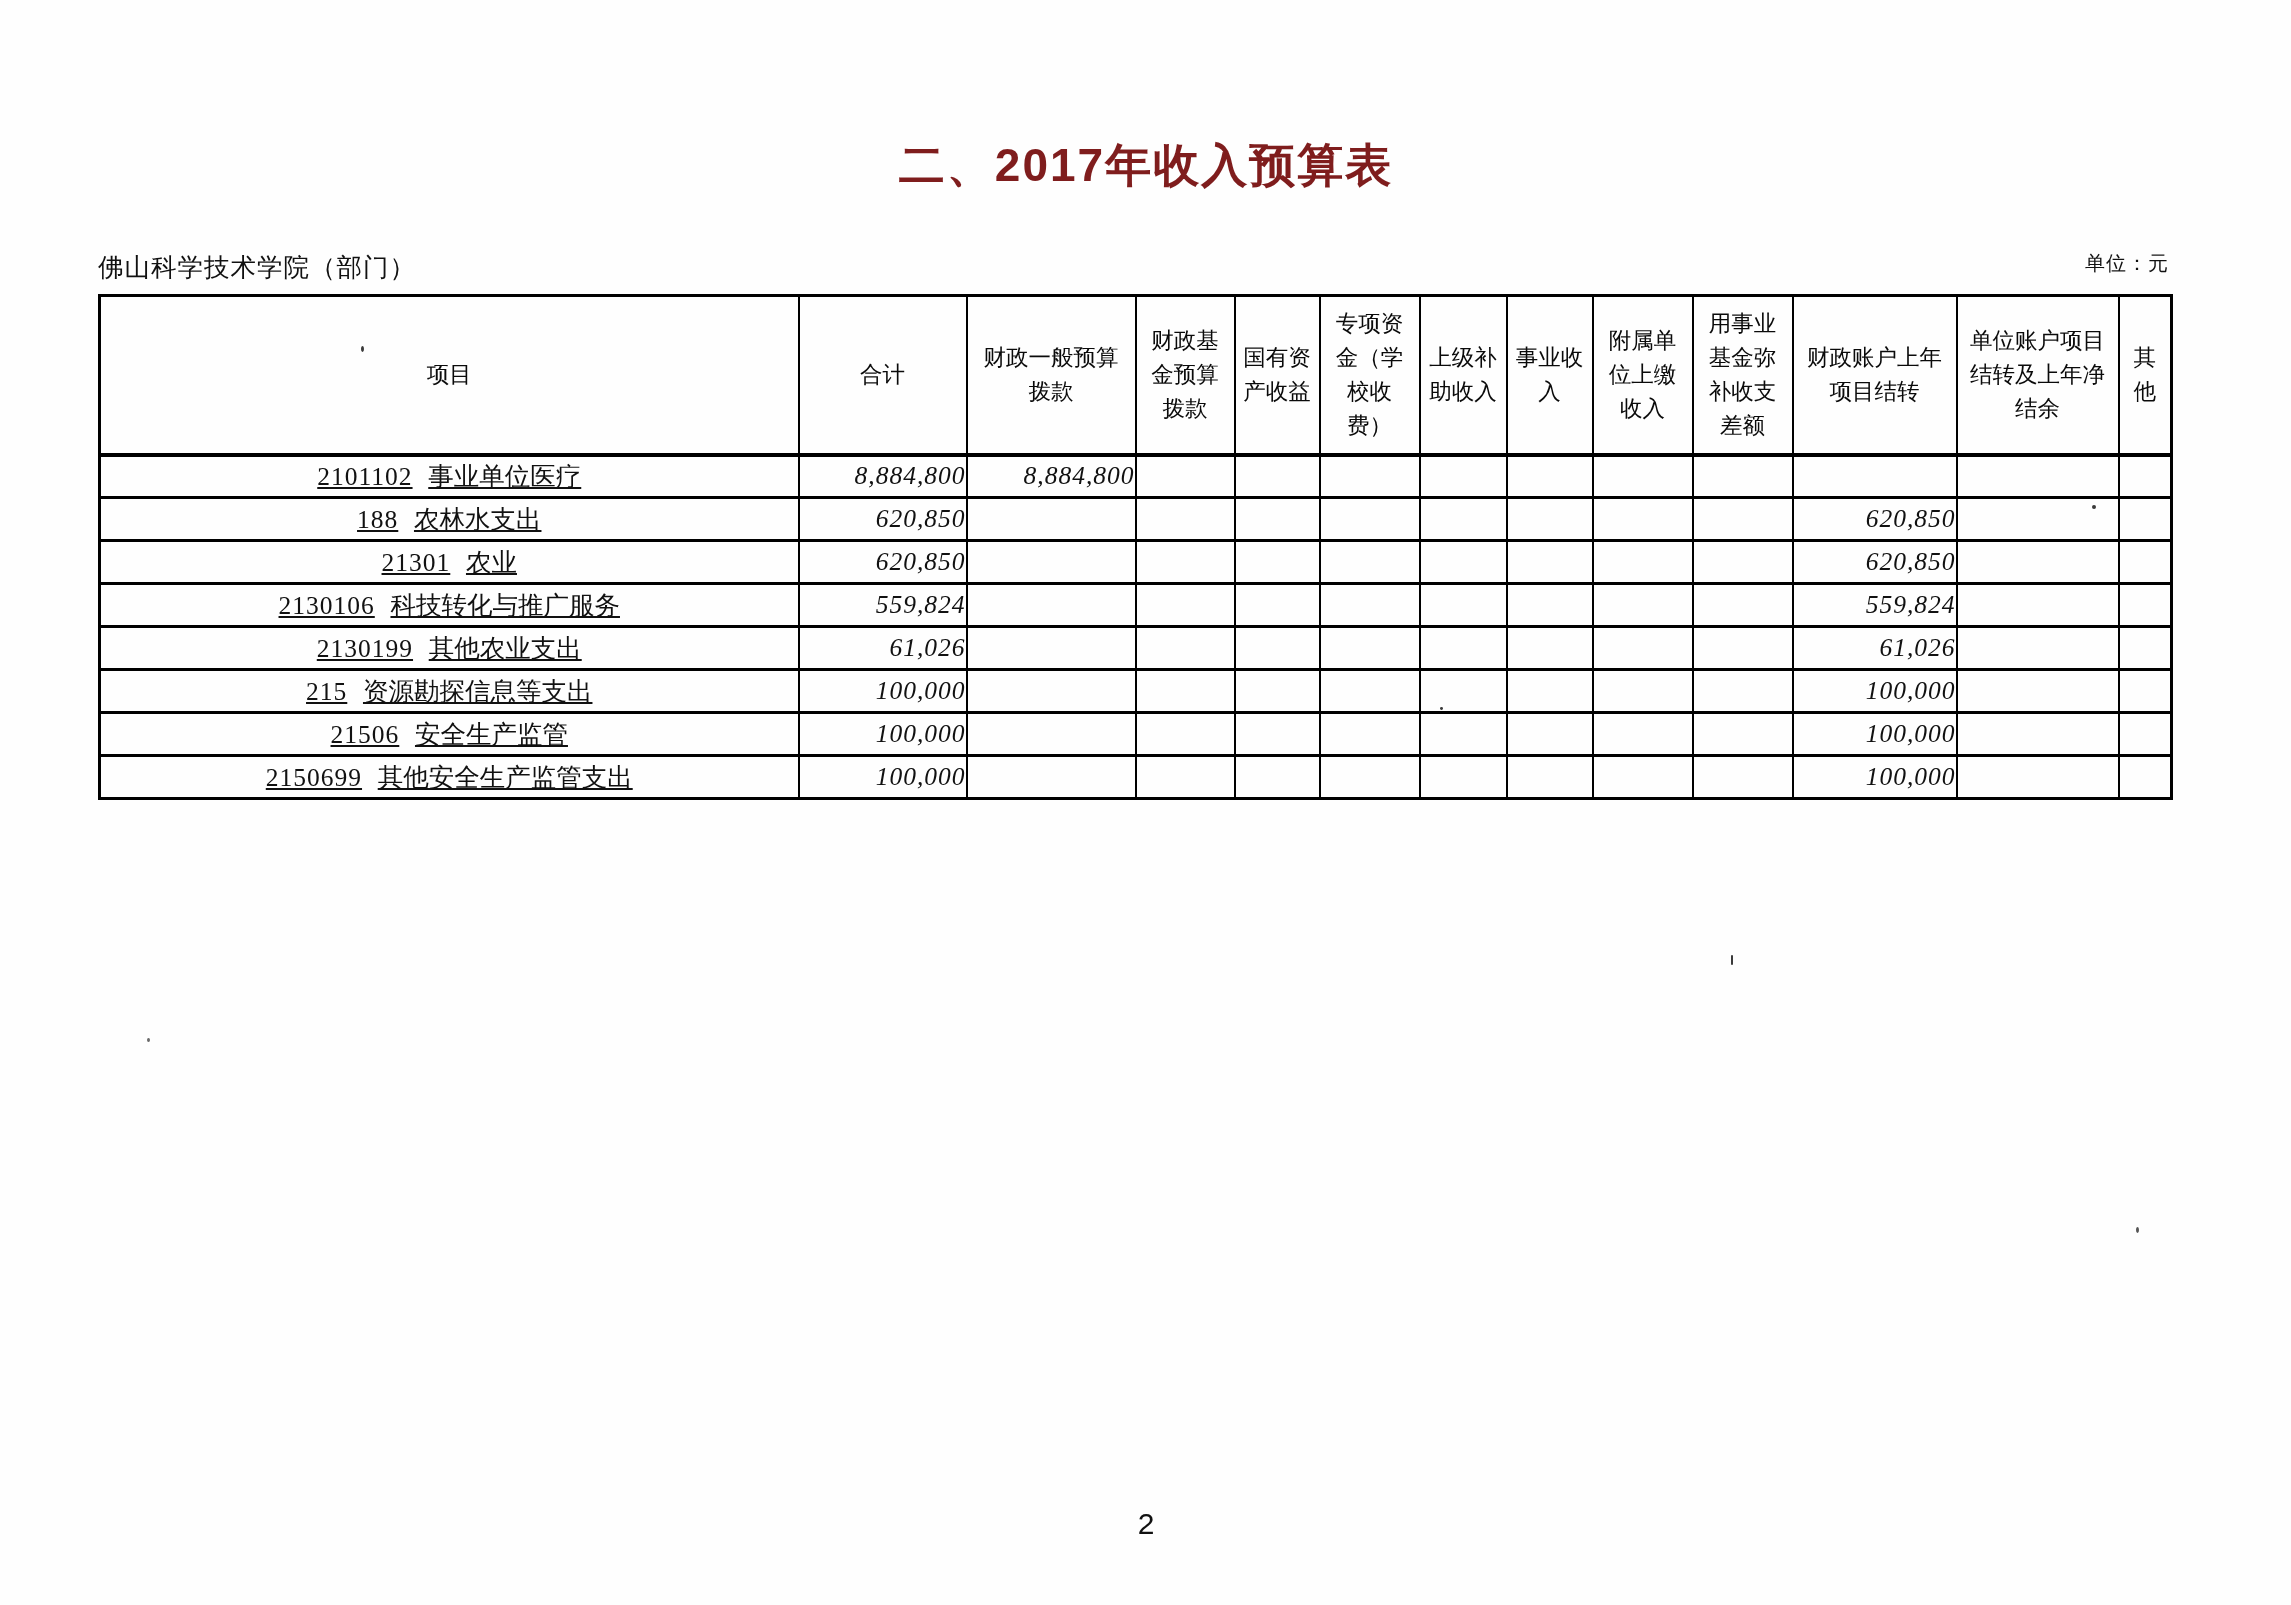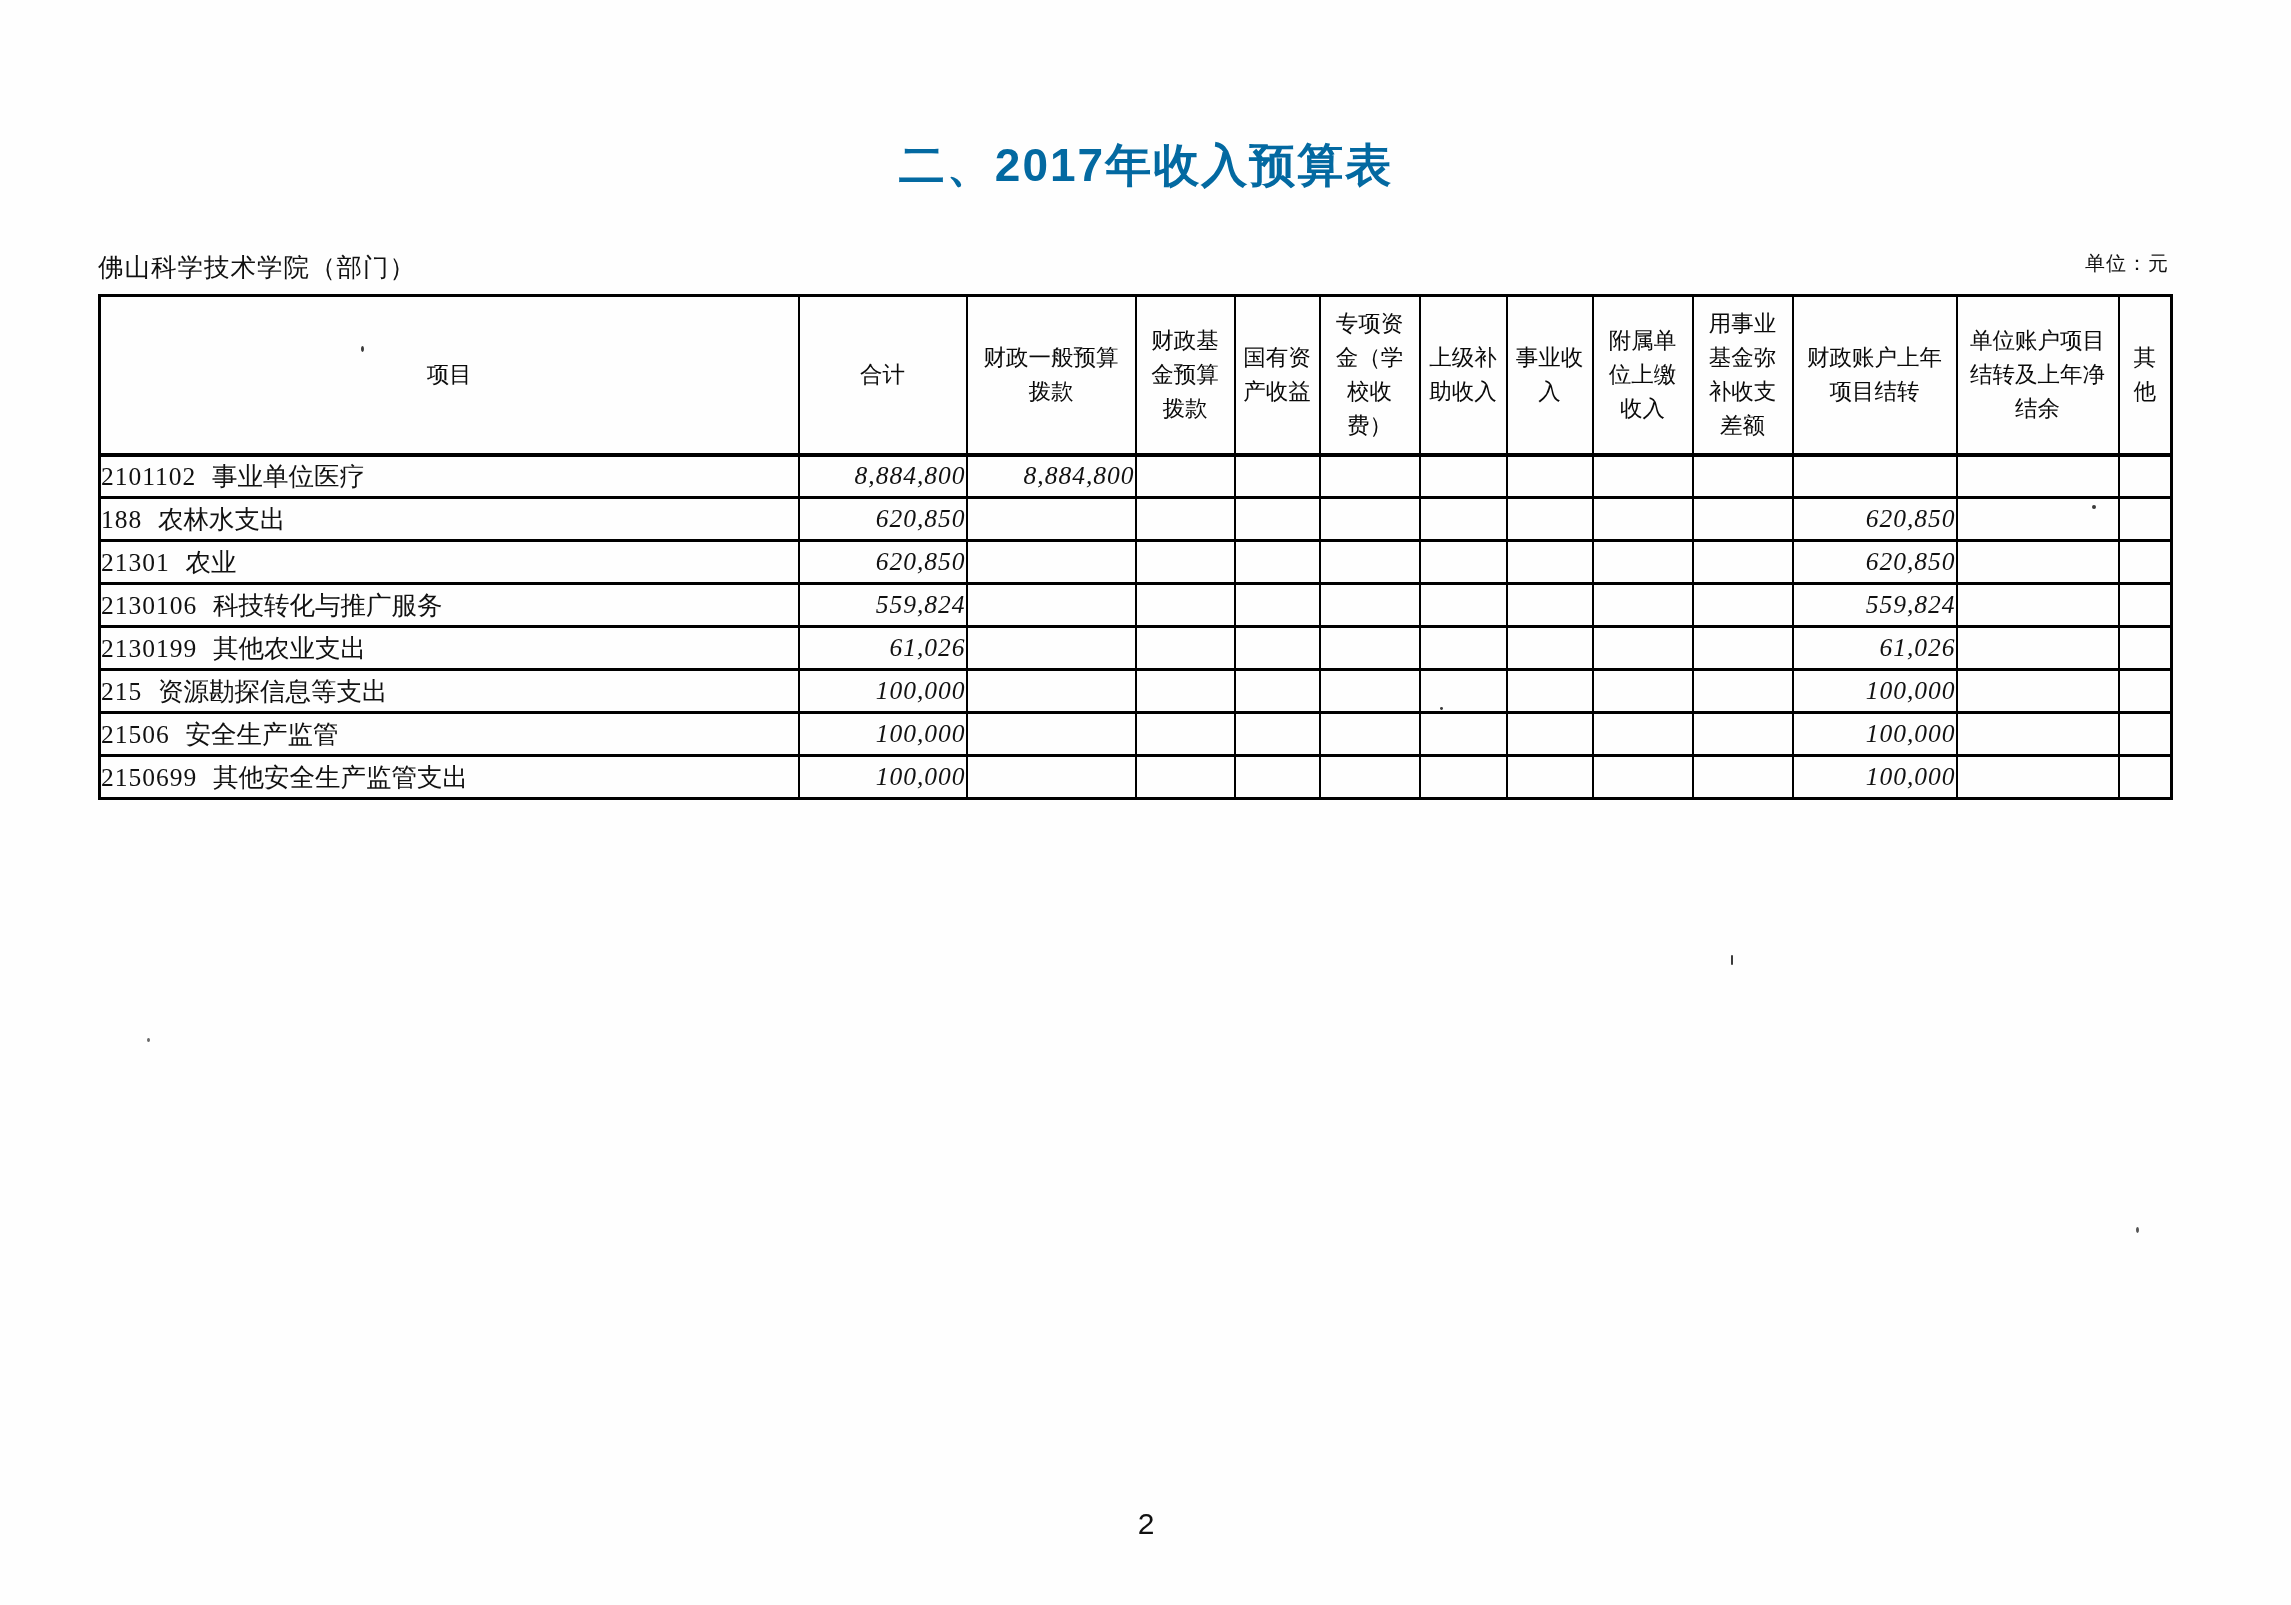--- a/index.html
+++ b/index.html
@@ -20,21 +20,21 @@
     position: absolute;
     top: 135px;
     left: 0;
     width: 2292px;
     margin: 0;
     text-align: center;
     font-family: "Liberation Sans", "DejaVu Sans", sans-serif;
     font-weight: bold;
     font-size: 46px;
     letter-spacing: 2px;
-    color: #0369a1;
+    color: #7f1d1d;
   }
   .meta-row {
     position: absolute;
     top: 250px;
     left: 98px;
     width: 2071px;
     height: 33px;
   }
   .org {
     position: absolute;
@@ -76,21 +76,21 @@
     border-left: 2.9px solid #000;
     border-right: 2.9px solid #000;
     border-top: 3.9px solid #000;
     border-bottom: 3.9px solid #000;
     font-size: 25.5px;
     vertical-align: middle;
     padding: 0;
     overflow: hidden;
     white-space: nowrap;
   }
-  td.item { text-align: left; }
+  td.item { text-align: center; text-decoration: underline; }
   td.item .code { margin-right: 15.7px; letter-spacing: 1px; }
   td.num {
     text-align: right;
     padding-right: 6.9px;
     letter-spacing: 1px;
     font-style: italic;
   }
   .indent-0 { padding-left: 4.9px; }
   .indent-1 { padding-left: 30px; margin-left: 45px; }
   .indent-2 { padding-left: 56px; }

